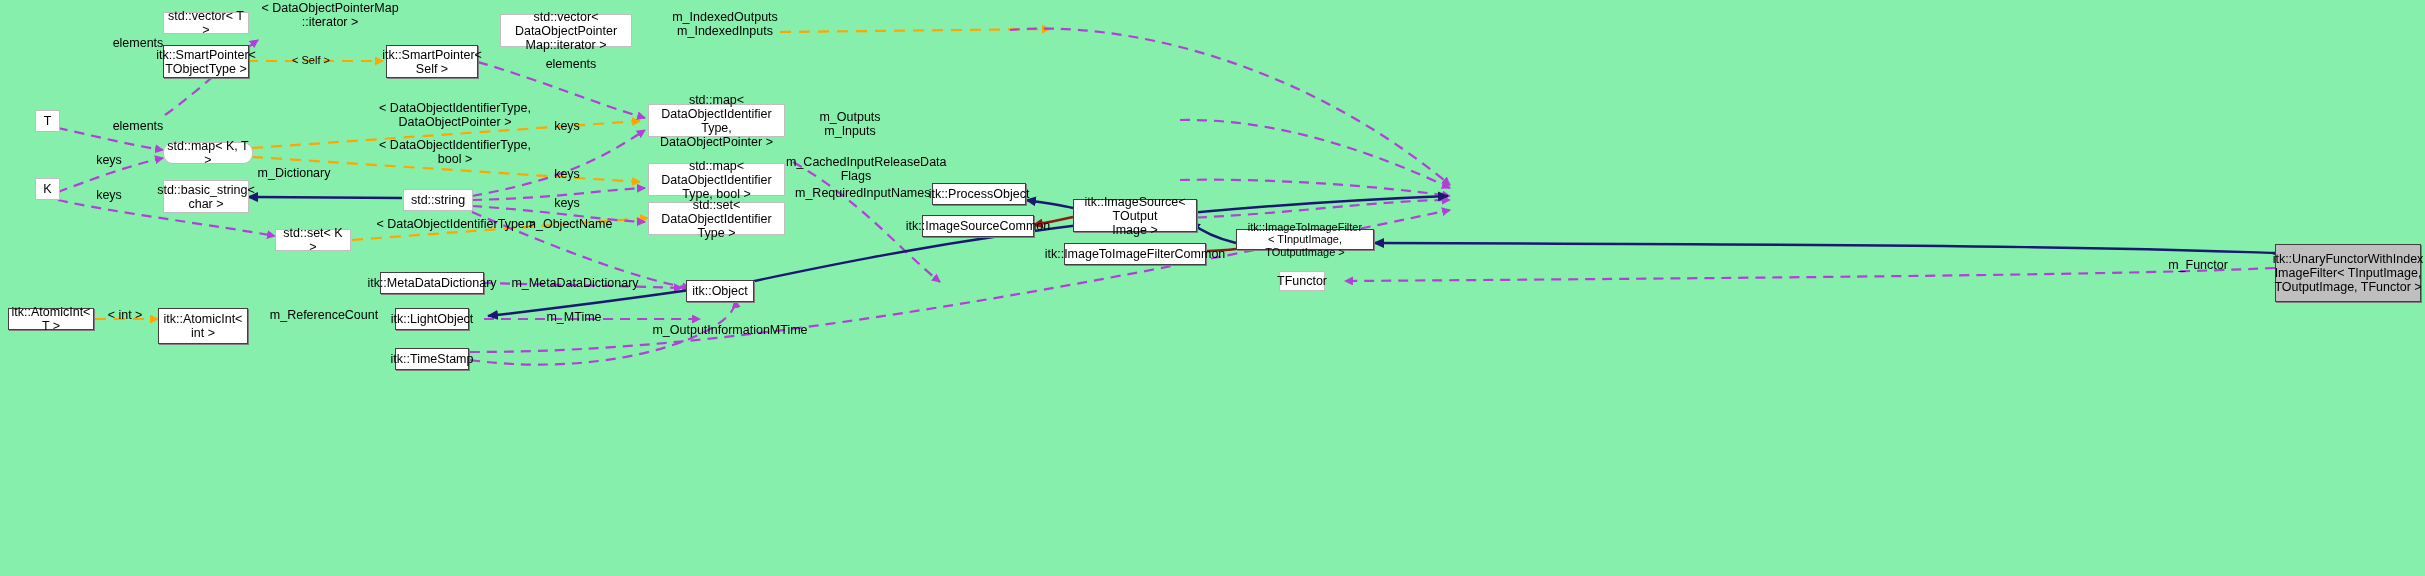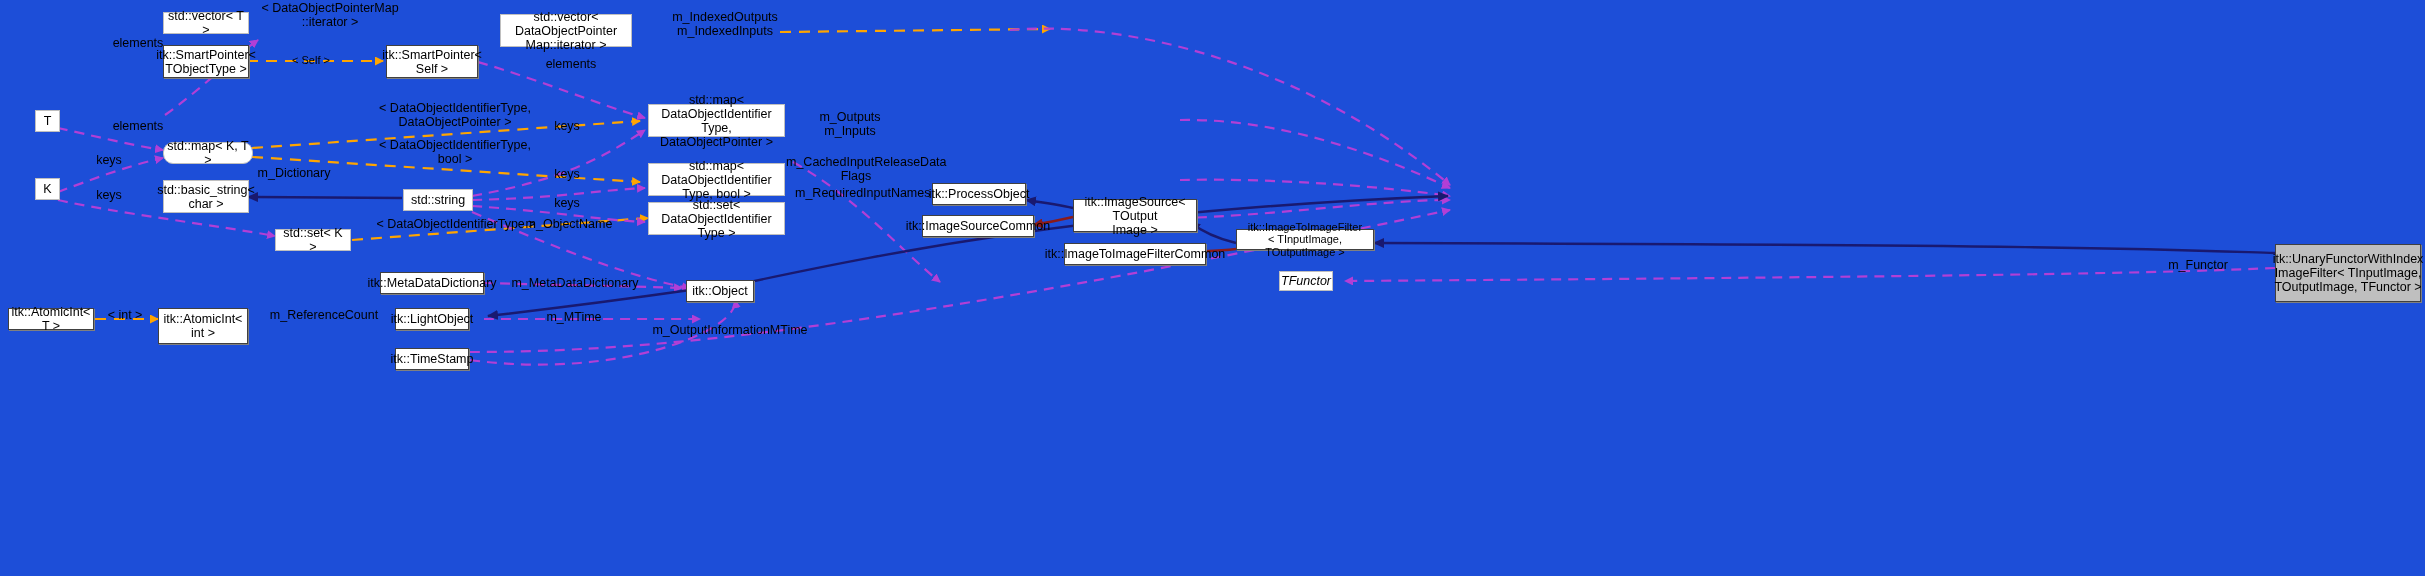--- a/index.html
+++ b/index.html
@@ -4,21 +4,21 @@
 <style>
   html, body {
     margin: 0;
     padding: 0;
     background: #ffffff;
   }
   #canvas {
     position: relative;
     width: 2425px;
     height: 576px;
-    background: #1d4ed8;
+    background: #86efac;
     font-family: "Liberation Sans", sans-serif;
     overflow: hidden;
   }
   svg#edges {
     position: absolute;
     left: 0;
     top: 0;
     width: 2425px;
     height: 576px;
     pointer-events: none;
@@ -180,21 +180,21 @@
   <div class="node n-dark" style="left:922px; top:215px; width:112px; height:22px; font-size:12.5px;">itk::ImageSourceCommon</div>
 
   <div class="node n-dark" style="left:1073px; top:199px; width:124px; height:33px; font-size:12.5px;">itk::ImageSource&lt; TOutput
 Image &gt;</div>
 
   <div class="node n-dark" style="left:1064px; top:243px; width:142px; height:22px; font-size:12.5px;">itk::ImageToImageFilterCommon</div>
 
   <div class="node n-dark" style="left:1236px; top:229px; width:138px; height:21px; font-size:11px;">itk::ImageToImageFilter
 &lt; TInputImage, TOutputImage &gt;</div>
 
-  <div class="node n-light" style="left:1279px; top:271px; width:54px; height:20px; font-size:12.5px;font-style:italic;">TFunctor</div>
+  <div class="node n-light" style="left:1279px; top:271px; width:46px; height:20px; font-size:12.5px;">TFunctor</div>
 
   <div class="node n-current" style="left:2275px; top:244px; width:146px; height:58px; font-size:12.5px;">itk::UnaryFunctorWithIndex
 ImageFilter&lt; TInputImage,
 TOutputImage, TFunctor &gt;</div>
 
   <div class="node n-dark" style="left:686px; top:280px; width:68px; height:22px; font-size:12.5px;">itk::Object</div>
 
   <div class="node n-dark" style="left:395px; top:308px; width:74px; height:22px; font-size:12.5px;">itk::LightObject</div>
 
   <div class="node n-dark" style="left:8px; top:308px; width:86px; height:22px; font-size:12.5px;">itk::AtomicInt&lt; T &gt;</div>

